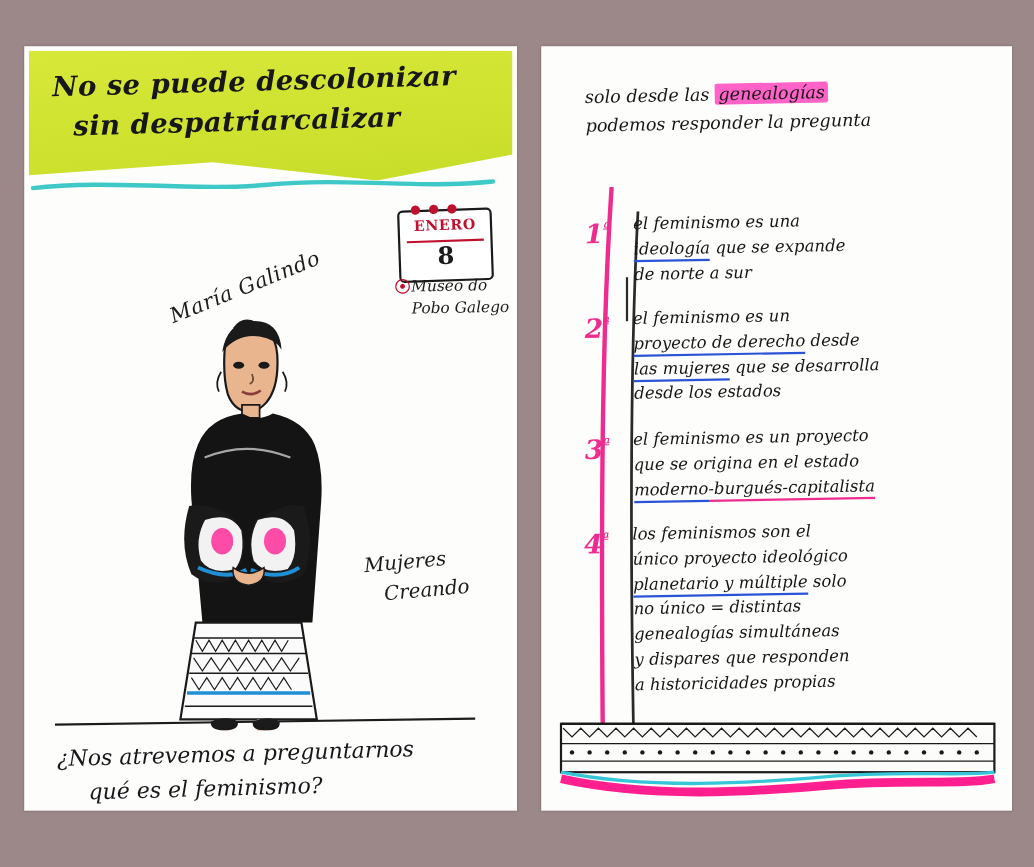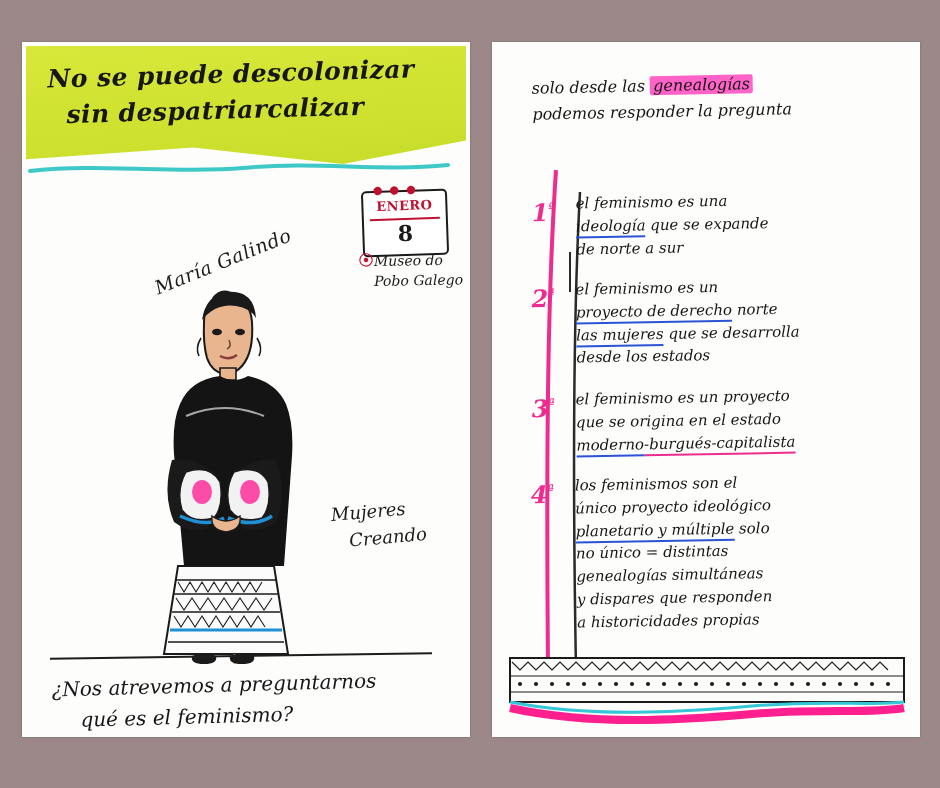--- a/index.html
+++ b/index.html
@@ -346,21 +346,21 @@
       <div class="item" style="margin-bottom:18px;">
         <span class="num"><span>1</span><sup>ª</sup></span>
         <span>el feminismo es una</span><br>
         <span class="u-blue">ideología</span><span> que se expande</span><br>
         <span>de norte a sur</span>
       </div>
 
       <div class="item" style="margin-bottom:18px;">
         <span class="num"><span>2</span><sup>ª</sup></span>
         <span>el feminismo es un</span><br>
-        <span class="u-blue">proyecto de derecho</span><span> norte</span><br>
+        <span class="u-blue">proyecto de derecho</span><span> desde</span><br>
         <span class="u-blue">las mujeres</span><span> que se desarrolla</span><br>
         <span>desde los estados</span>
       </div>
 
       <div class="item" style="margin-bottom:18px;">
         <span class="num"><span>3</span><sup>ª</sup></span>
         <span>el feminismo es un proyecto</span><br>
         <span>que se origina en el estado</span><br>
         <span class="u-blue">moderno</span><span class="u-pink">-burgués-capitalista</span>
       </div>

